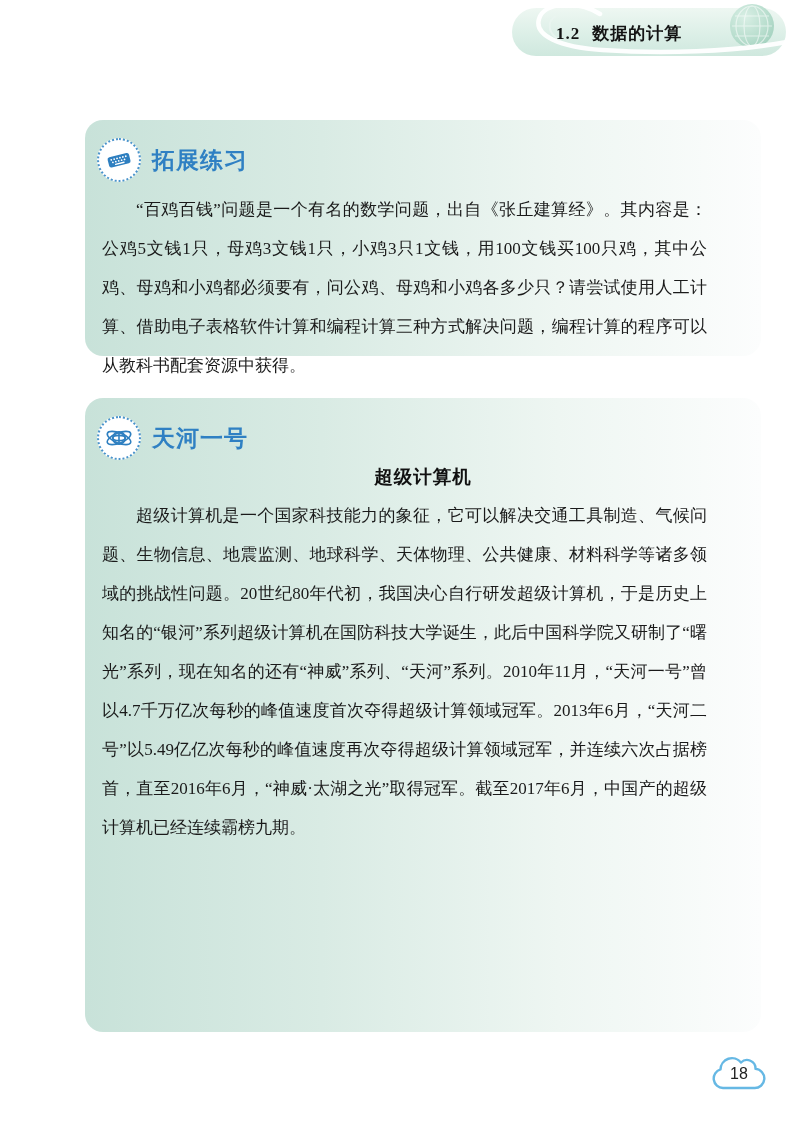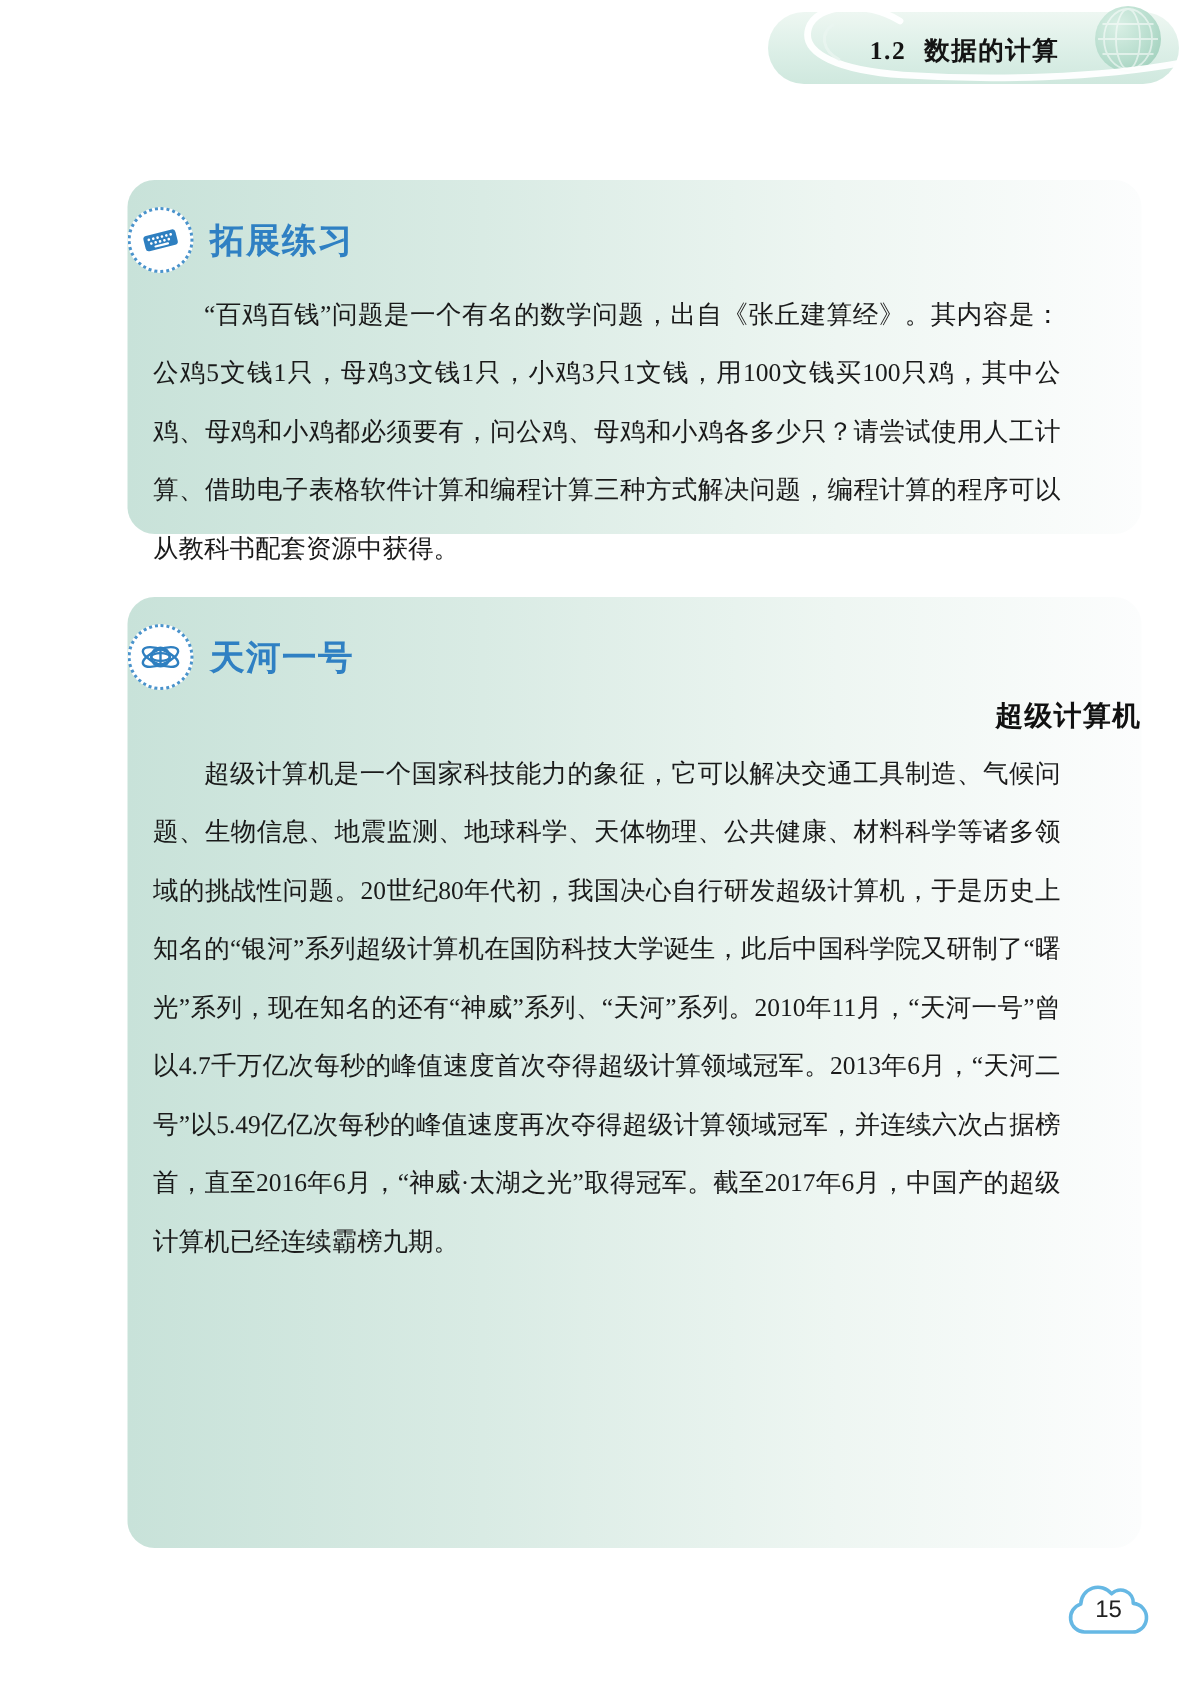--- a/index.html
+++ b/index.html
@@ -28,21 +28,21 @@
   }
   .header-globe {
     position: absolute;
     left: 730px; top: 4px;
     width: 44px; height: 44px;
     border-radius: 50%;
     background: radial-gradient(circle at 35% 30%, #d9efe5 0%, #b7ddcd 55%, #95c9b4 100%);
   }
   .header-title {
     position: absolute;
-    left: 512px; top: 22px;
+    left: 488px; top: 22px;
     width: 262px;
     text-align: center;
     font-weight: bold;
     font-size: 17px;
     letter-spacing: 1px;
     color: #141414;
     white-space: nowrap;
   }
   .header-title .sec-no { margin-right: 12px; }
 
@@ -53,21 +53,21 @@
     width: 676px;
     border-radius: 18px;
     background: linear-gradient(90deg, #c8e2d9 0%, #d9ebe4 35%, #eef6f2 70%, #fcfdfd 100%);
   }
   .panel-practice { top: 120px; height: 236px; }
   .panel-knowledge { top: 398px; height: 634px; }
 
   .panel-head {
     display: flex;
     align-items: center;
-    padding: 18px 0 0 0;
+    padding: 18px 0 0 12px;
     height: 62px;
   }
   .icon-circle {
     width: 44px; height: 44px;
     border-radius: 50%;
     border: 2px dotted #4a93cc;
     background: #ffffff;
     display: flex;
     align-items: center;
     justify-content: center;
@@ -85,21 +85,21 @@
   .panel-body {
     margin: 8px 54px 0 17px;
     font-size: 17px;
     line-height: 39px;
     text-align: justify;
   }
   .panel-body p { text-indent: 2em; margin: 0; }
 
   .article-title {
     margin-top: 4px;
-    text-align: right;
+    text-align: center;
     font-family: "Liberation Sans", "DejaVu Sans", sans-serif;
     font-weight: bold;
     font-size: 18.5px;
     color: #111111;
     letter-spacing: 1px;
   }
   .panel-knowledge .panel-body { margin-top: 7px; }
 
   
   .page-cloud {
@@ -185,14 +185,14 @@
   <div class="article-title">超级计算机</div>
   <div class="panel-body">
     <p>超级计算机是一个国家科技能力的象征，它可以解决交通工具制造、气候问题、生物信息、地震监测、地球科学、天体物理、公共健康、材料科学等诸多领域的挑战性问题。20世纪80年代初，我国决心自行研发超级计算机，于是历史上知名的“银河”系列超级计算机在国防科技大学诞生，此后中国科学院又研制了“曙光”系列，现在知名的还有“神威”系列、“天河”系列。2010年11月，“天河一号”曾以4.7千万亿次每秒的峰值速度首次夺得超级计算领域冠军。2013年6月，“天河二号”以5.49亿亿次每秒的峰值速度再次夺得超级计算领域冠军，并连续六次占据榜首，直至2016年6月，“神威·太湖之光”取得冠军。截至2017年6月，中国产的超级计算机已经连续霸榜九期。</p>
   </div>
 </div>
 
 <div class="page-cloud">
   <svg width="62" height="48" viewBox="0 0 62 48">
     <path d="M 15 38 a 9.5 9.5 0 0 1 -2.5 -18.6 A 11.5 11.5 0 0 1 33 12.5 a 8.5 8.5 0 0 1 14.5 6.4 A 8.6 8.6 0 0 1 46 38 Z" fill="#ffffff" stroke="#66b8e4" stroke-width="2.4" stroke-linejoin="round"></path>
   </svg>
-  <div class="num">15</div>
+  <div class="num">18</div>
 </div>
 
 </body></html>

